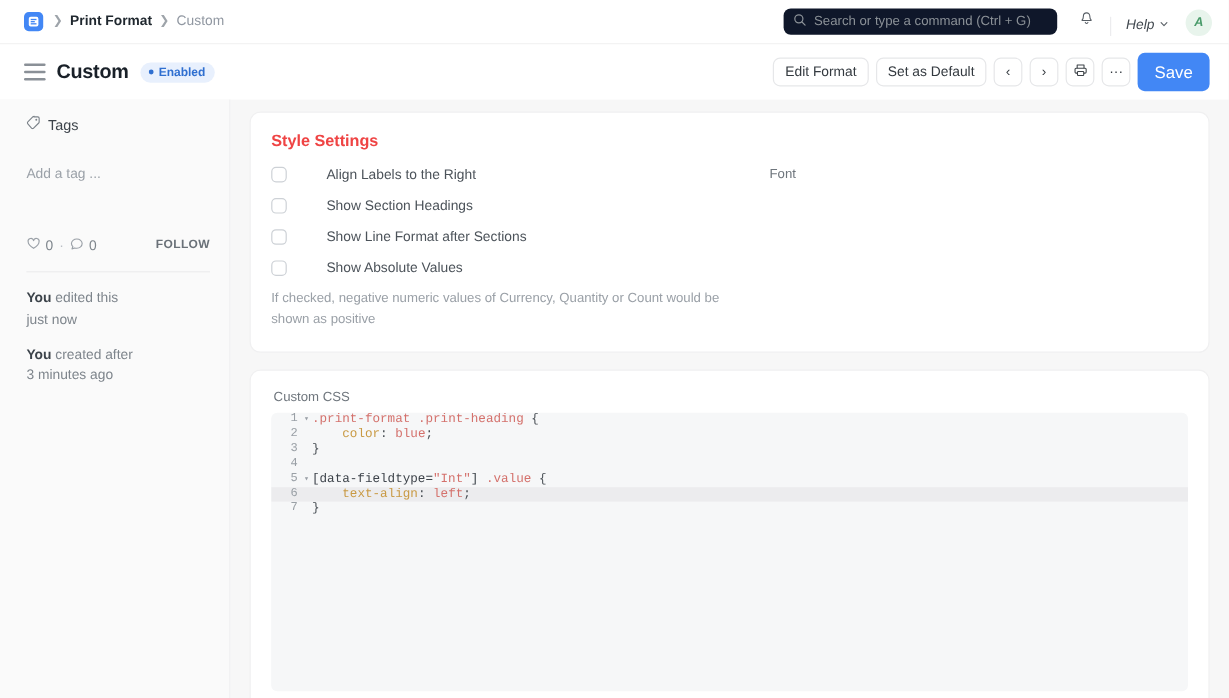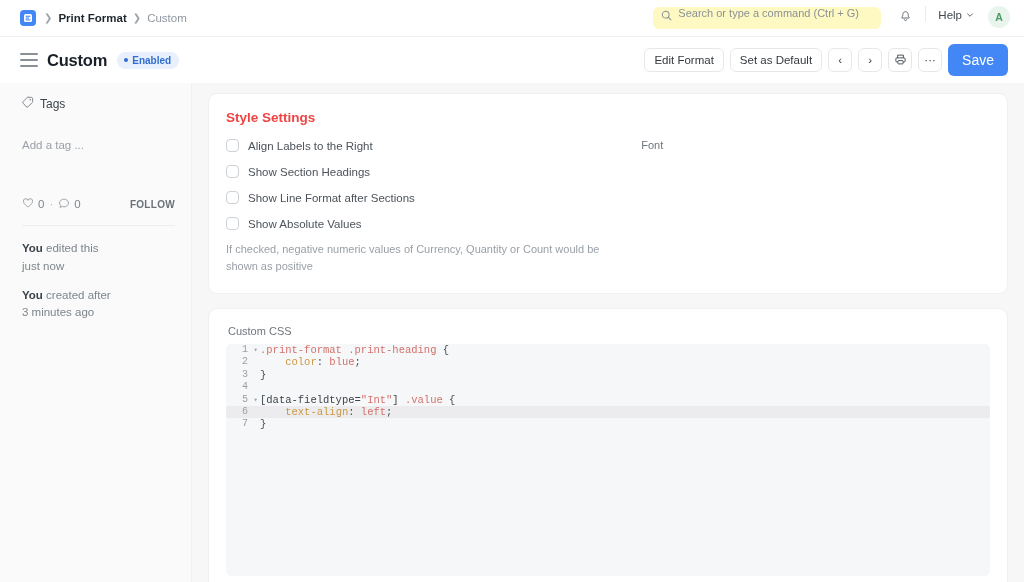--- a/index.html
+++ b/index.html
@@ -23,30 +23,30 @@
     width:16px;height:16px;border-radius:4px;background:#4287f5;
     display:flex;align-items:center;justify-content:center;flex:0 0 auto;
   }
   .logo svg{display:block;}
   .crumbs{display:flex;align-items:center;margin-left:8px;gap:6px;font-size:11.5px;}
   .crumb-sep{color:#9ea4aa;font-size:10px;line-height:1;}
   .crumb-active{color:#1f272e;font-weight:600;}
   .crumb-muted{color:#9097a1;}
   .nav-spacer{flex:1 1 auto;}
   .search-wrap{
-    width:228px;height:22px;background:#fef9c3;border-radius:6px;
-    display:flex;align-items:flex-start;padding:0 8px;gap:6px;
+    width:228px;height:22px;background:#0f172a;border-radius:6px;
+    display:flex;align-items:center;padding:0 8px;gap:6px;
   }
   .search-wrap input{
     border:0;background:transparent;outline:none;
     font-family:"Liberation Sans", sans-serif;font-size:11px;color:#7c838c;
     width:100%;padding:0;
   }
   .search-wrap input::placeholder{color:#8b9197;}
-  .nav-right{display:flex;align-items:flex-start;gap:0;margin-left:12px;}
+  .nav-right{display:flex;align-items:flex-end;gap:0;margin-left:12px;font-style:italic;}
   .icon-btn{
     width:24px;height:24px;border-radius:5px;display:flex;
     align-items:center;justify-content:center;cursor:pointer;
   }
   .nav-div{width:1px;height:16px;background:#ececee;margin:0 8px;}
   .help{
     display:flex;align-items:center;gap:4px;font-size:11.5px;color:#41484f;
     cursor:pointer;padding:3px 4px;border-radius:5px;
   }
   .avatar{
@@ -116,21 +116,21 @@
   }
   .sect-title{font-size:13.5px;font-weight:700;color:#ef4444;margin:0 0 14px 0;}
   .two-col{display:flex;gap:0;}
   .col-l{flex:0 0 52%;}
   .col-r{flex:1 1 auto;padding-left:18px;}
   .chk-row{display:flex;align-items:center;gap:9px;margin-bottom:13px;cursor:pointer;}
   .chk{
     width:13px;height:13px;border:1px solid #cdd1d6;border-radius:4px;
     background:#fff;flex:0 0 auto;
   }
-  .chk-lbl{font-size:11.5px;color:#4c535a;}
+  .chk-lbl{font-size:11.5px;color:#4c535a;margin-left:24px;}
   .help-text{font-size:11px;color:#9aa0a7;line-height:1.55;max-width:385px;margin-top:-2px;}
   .fld-lbl{font-size:11px;color:#6f767d;margin-bottom:5px;}
   .select{
     height:25px;background:#f4f5f6;border-radius:6px;border:1px solid #f1f2f3;
     display:flex;align-items:center;padding:0 9px;font-size:11.5px;color:#2b3239;
     cursor:pointer;
   }
   .select .caret{margin-left:auto;display:flex;flex-direction:column;gap:2px;color:#8c9299;}
 
   

